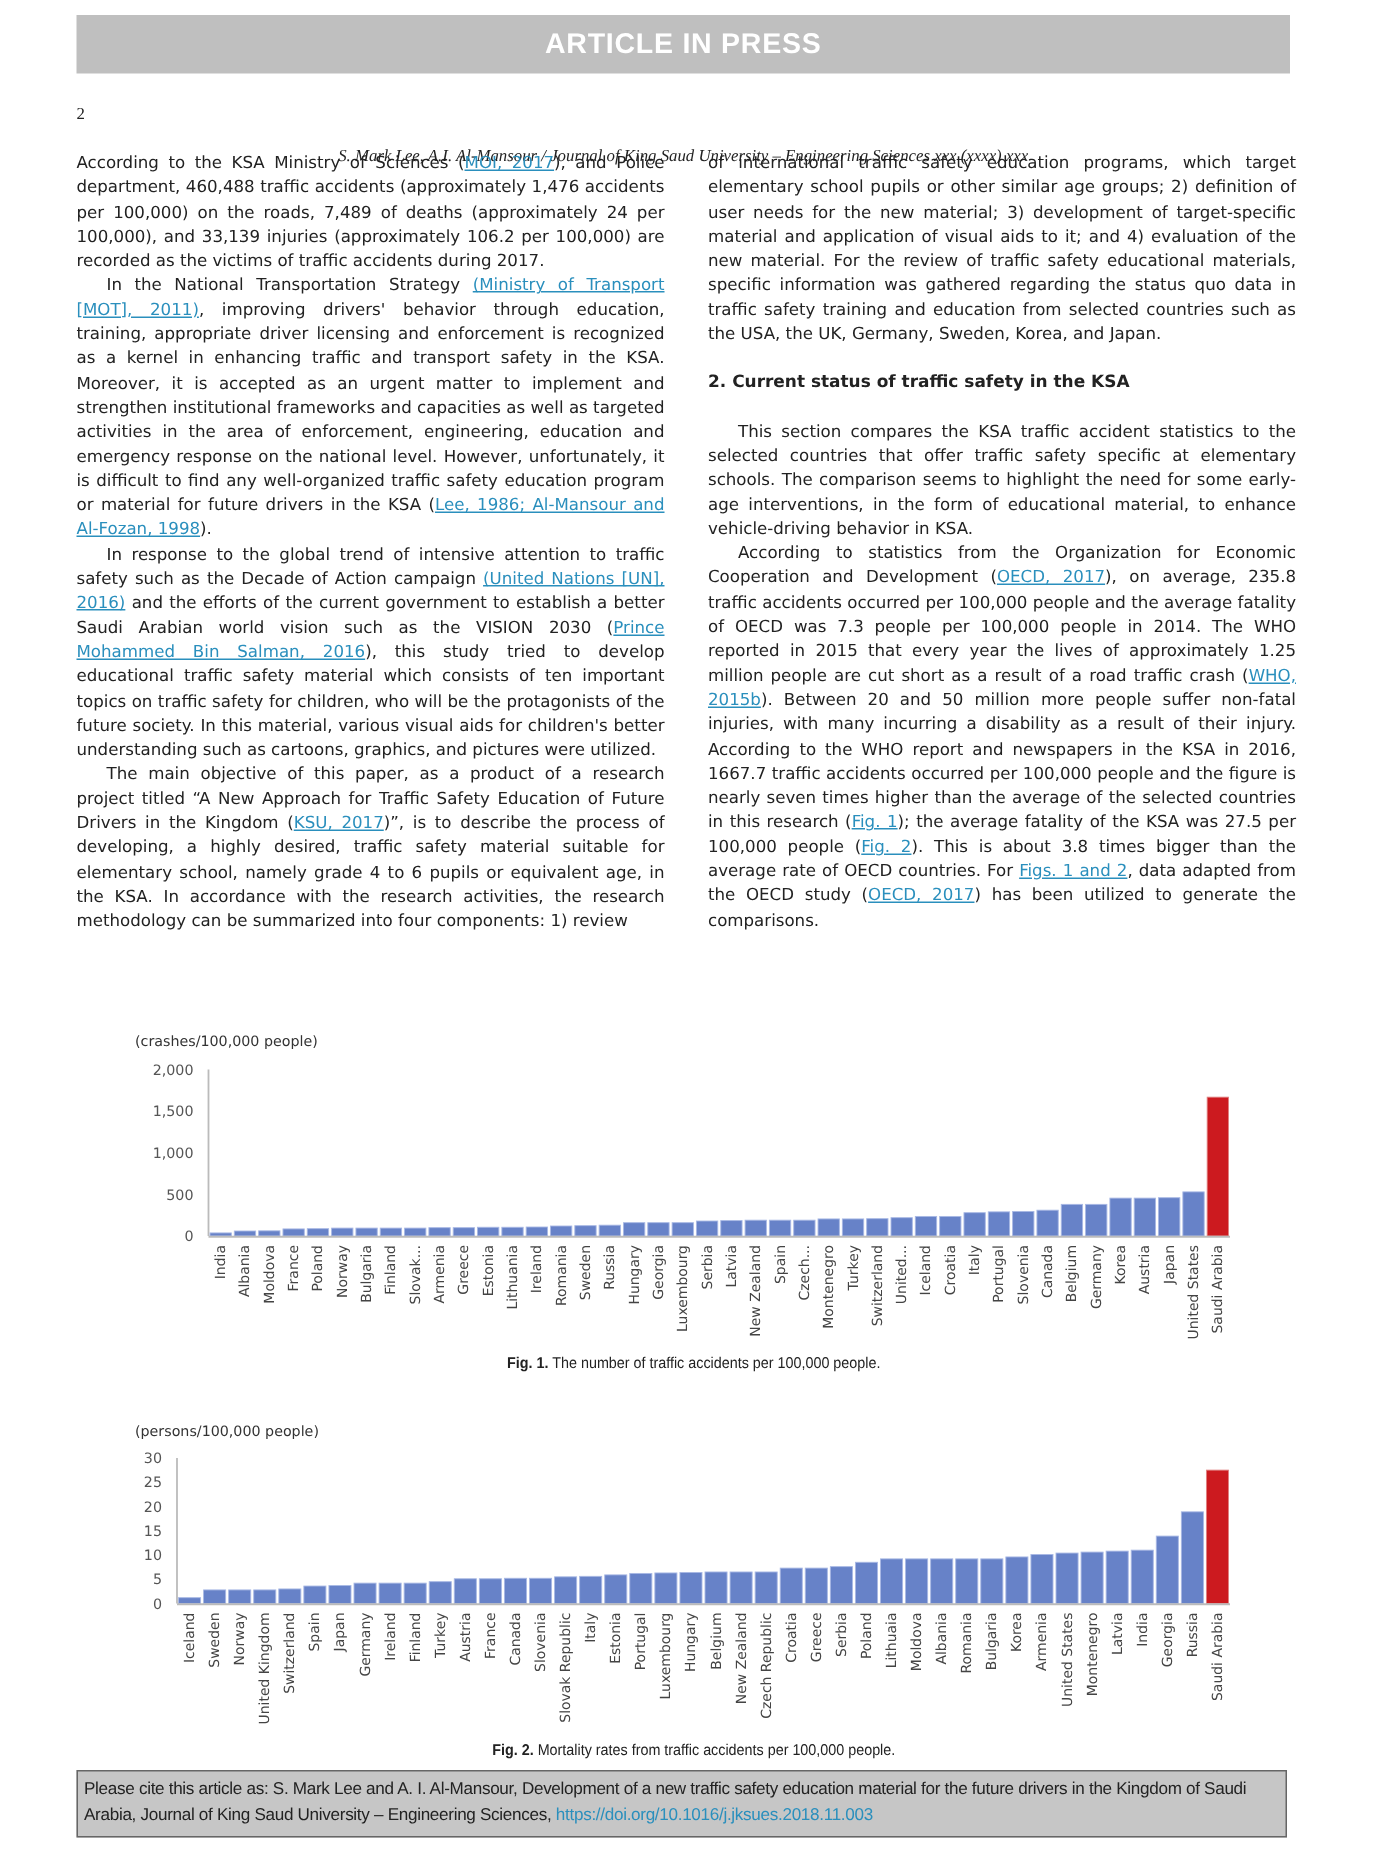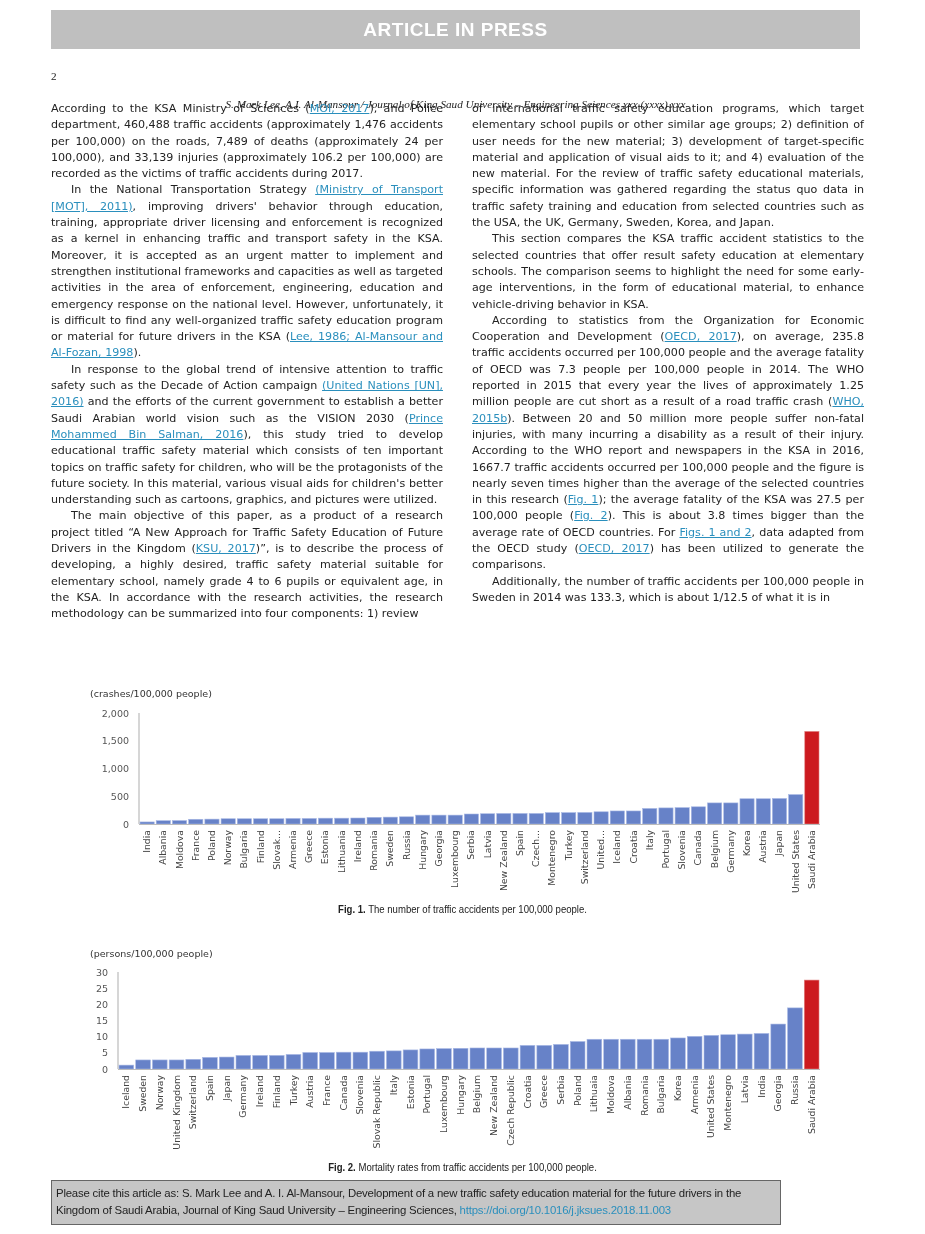--- a/index.html
+++ b/index.html
@@ -11,21 +11,21 @@
   .runhead .jt{position:absolute;left:0;width:809px;text-align:center;margin-top:28px;}
   .col{position:absolute;top:101px;width:392px;font-family:"DejaVu Sans",sans-serif;font-size:11.1px;line-height:16.3px;text-align:justify;}
   .col p{margin:0;text-indent:0;}
   .col p.ind{text-indent:20px;}
   .col .lnk{color:#2a8fbd;text-decoration:underline;}
   .left{left:51px;}
   .right{left:472px;}
   .sec{font-weight:bold;margin:16px 0 16px 0 !important;font-size:11.3px;}
   .caption{position:absolute;width:925px;left:0;text-align:center;font-family:"Liberation Sans",sans-serif;font-size:10.4px;transform:scaleX(0.92);}
   .caption b{font-weight:bold;}
-  .cite{position:absolute;left:51px;top:1180px;width:730px;height:45px;background:#c6c6c6;border:1px solid #666;font-family:"Liberation Sans",sans-serif;font-size:11.4px;line-height:17px;padding:4px 0 0 4px;box-sizing:border-box;letter-spacing:-0.2px;}
+  .cite{position:absolute;left:51px;top:1180px;width:807px;height:45px;background:#c6c6c6;border:1px solid #666;font-family:"Liberation Sans",sans-serif;font-size:11.4px;line-height:17px;padding:4px 0 0 4px;box-sizing:border-box;letter-spacing:-0.2px;}
   .cite .lnk{color:#2a8fbd;}
   svg text{font-family:"DejaVu Sans",sans-serif;}
 </style>
 </head>
 <body>
 
 <div class="banner">
   <span>ARTICLE IN PRESS</span>
 </div>
 
@@ -36,23 +36,23 @@
 
 <div class="col left">
   <p><span>According to the KSA Ministry of Sciences (</span><a class="lnk">MOI, 2017</a><span>), and Police department, 460,488 traffic accidents (approximately 1,476 accidents per 100,000) on the roads, 7,489 of deaths (approximately 24 per 100,000), and 33,139 injuries (approximately 106.2 per 100,000) are recorded as the victims of traffic accidents during 2017.</span></p>
   <p class="ind"><span>In the National Transportation Strategy </span><a class="lnk">(Ministry of Transport [MOT], 2011)</a><span>, improving drivers' behavior through education, training, appropriate driver licensing and enforcement is recognized as a kernel in enhancing traffic and transport safety in the KSA. Moreover, it is accepted as an urgent matter to implement and strengthen institutional frameworks and capacities as well as targeted activities in the area of enforcement, engineering, education and emergency response on the national level. However, unfortunately, it is difficult to find any well-organized traffic safety education program or material for future drivers in the KSA (</span><a class="lnk">Lee, 1986; Al-Mansour and Al-Fozan, 1998</a><span>).</span></p>
   <p class="ind"><span>In response to the global trend of intensive attention to traffic safety such as the Decade of Action campaign </span><a class="lnk">(United Nations [UN], 2016)</a><span> and the efforts of the current government to establish a better Saudi Arabian world vision such as the VISION 2030 (</span><a class="lnk">Prince Mohammed Bin Salman, 2016</a><span>), this study tried to develop educational traffic safety material which consists of ten important topics on traffic safety for children, who will be the protagonists of the future society. In this material, various visual aids for children's better understanding such as cartoons, graphics, and pictures were utilized.</span></p>
   <p class="ind"><span>The main objective of this paper, as a product of a research project titled “A New Approach for Traffic Safety Education of Future Drivers in the Kingdom (</span><a class="lnk">KSU, 2017</a><span>)”, is to describe the process of developing, a highly desired, traffic safety material suitable for elementary school, namely grade 4 to 6 pupils or equivalent age, in the KSA. In accordance with the research activities, the research methodology can be summarized into four components: 1) review</span></p>
 </div>
 
 <div class="col right">
   <p>of international traffic safety education programs, which target elementary school pupils or other similar age groups; 2) definition of user needs for the new material; 3) development of target-specific material and application of visual aids to it; and 4) evaluation of the new material. For the review of traffic safety educational materials, specific information was gathered regarding the status quo data in traffic safety training and education from selected countries such as the USA, the UK, Germany, Sweden, Korea, and Japan.</p>
-  <p class="ind">This section compares the KSA traffic accident statistics to the selected countries that offer result safety education at elementary schools. The comparison seems to highlight the need for some early-age interventions, in the form of educational material, to enhance vehicle-driving behavior in KSA.</p>
+  <p class="sec">2. Current status of traffic safety in the KSA</p>
+  <p class="ind">This section compares the KSA traffic accident statistics to the selected countries that offer traffic safety specific at elementary schools. The comparison seems to highlight the need for some early-age interventions, in the form of educational material, to enhance vehicle-driving behavior in KSA.</p>
   <p class="ind"><span>According to statistics from the Organization for Economic Cooperation and Development (</span><a class="lnk">OECD, 2017</a><span>), on average, 235.8 traffic accidents occurred per 100,000 people and the average fatality of OECD was 7.3 people per 100,000 people in 2014. The WHO reported in 2015 that every year the lives of approximately 1.25 million people are cut short as a result of a road traffic crash (</span><a class="lnk">WHO, 2015b</a><span>). Between 20 and 50 million more people suffer non-fatal injuries, with many incurring a disability as a result of their injury. According to the WHO report and newspapers in the KSA in 2016, 1667.7 traffic accidents occurred per 100,000 people and the figure is nearly seven times higher than the average of the selected countries in this research (</span><a class="lnk">Fig. 1</a><span>); the average fatality of the KSA was 27.5 per 100,000 people (</span><a class="lnk">Fig. 2</a><span>). This is about 3.8 times bigger than the average rate of OECD countries. For </span><a class="lnk">Figs. 1 and 2</a><span>, data adapted from the OECD study (</span><a class="lnk">OECD, 2017</a><span>) has been utilized to generate the comparisons.</span></p>
-  <p class="ind">Additionally, the number of traffic accidents per 100,000 people in Sweden in 2014 was 133.3, which is about 1/12.5 of what it is in</p>
 </div>
 
 <svg id="chart0" style="position:absolute;left:0;top:680px;" width="925" height="220">
     <text x="90" y="17" font-size="9.5" fill="#333">(crashes/100,000 people)</text>
     <line x1="139" y1="33" x2="139" y2="144" stroke="#bbb" stroke-width="1.2"></line>
     <text x="129" y="147.5" text-anchor="end" font-size="9.5" fill="#555">0</text>
     <text x="129" y="119.75" text-anchor="end" font-size="9.5" fill="#555">500</text>
     <text x="129" y="92" text-anchor="end" font-size="9.5" fill="#555">1,000</text>
     <text x="129" y="64.25" text-anchor="end" font-size="9.5" fill="#555">1,500</text>
     <text x="129" y="36.5" text-anchor="end" font-size="9.5" fill="#555">2,000</text>

